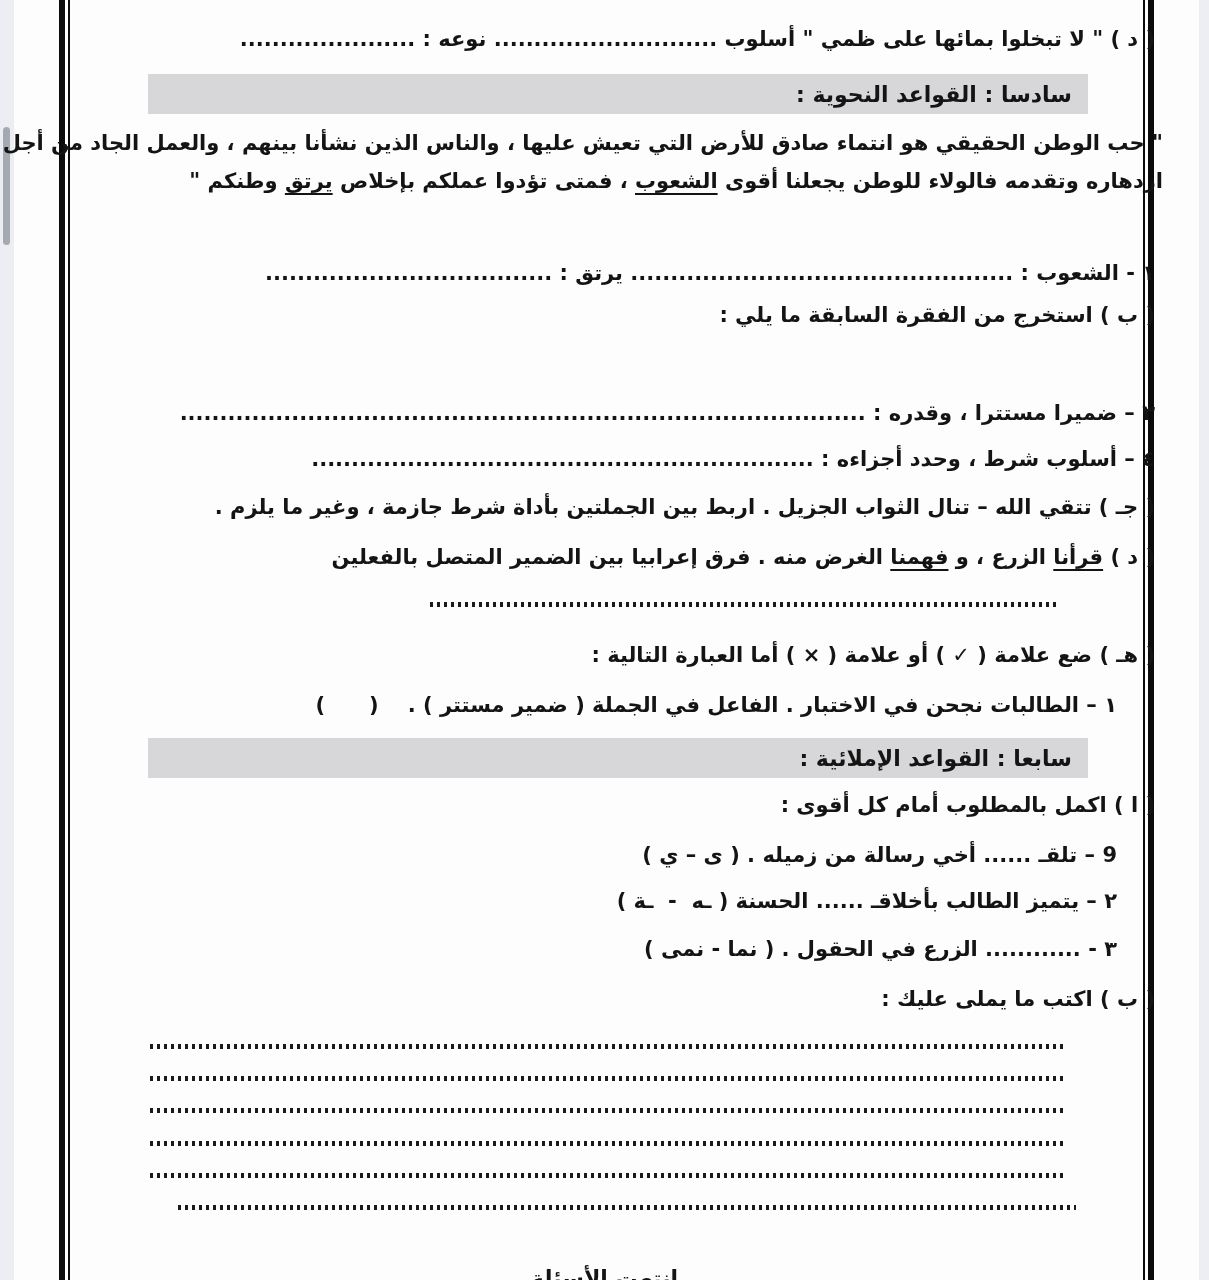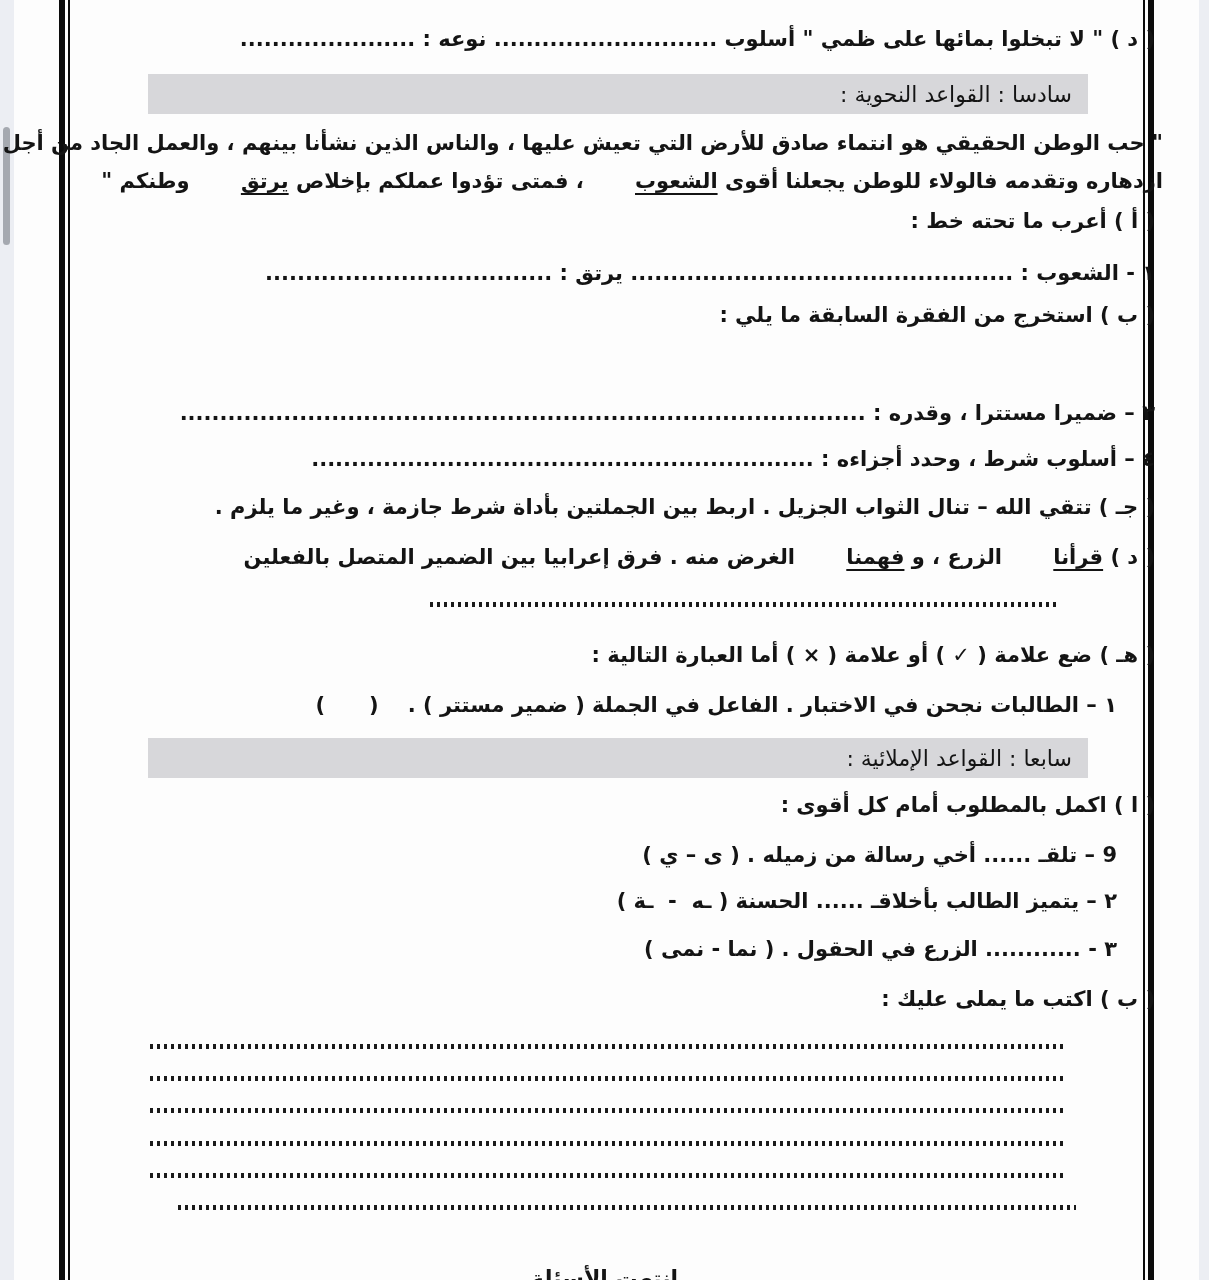--- a/index.html
+++ b/index.html
@@ -12,25 +12,25 @@
   .vl-thin-left   { left:68px;  width:2px; }
   .vl-thin-right  { left:1143px; width:2px; }
   .vl-thick-right { left:1148px; width:6px; }
   .scroll-thumb { position:absolute; left:3px; top:127px; width:7px; height:118px;
                   background:#a5a9b0; border-radius:4px; }
   .line { position:absolute; right:54px; direction:rtl; text-align:right;
           font-weight:700; font-size:21px; color:#141414; white-space:nowrap;
           line-height:34px; }
   .para { right:46px; }
   .ind  { right:92px; }
-  .u { text-decoration:underline; text-decoration-thickness:2px; text-underline-offset:5px;margin-left:44px; }
+  .u { text-decoration:underline; text-decoration-thickness:2px; text-underline-offset:5px; }
   .bar { position:absolute; left:148px; width:940px; height:40px; background:#d7d7da;
          direction:rtl; display:flex; align-items:center; padding:0;
          box-sizing:border-box; }
-  .bar-text { font-weight:400; font-size:22px; color:#141414; padding-right:16px;
+  .bar-text { font-weight:700; font-size:22px; color:#141414; padding-right:16px;
               direction:rtl; white-space:nowrap; }
   .dotline { position:absolute; height:5px;
              background-image:repeating-linear-gradient(to right,#1a1a1a 0 3px,transparent 3px 7px); }
   .footer-line { position:absolute; left:0; width:1209px; text-align:center;
                  font-weight:700; font-size:22px; color:#141414; direction:rtl;margin-top:28px; }
 </style>
 </head>
 <body>
 
 <div class="page">
@@ -49,21 +49,20 @@
   <div class="bar" style="top:74px">
     <span class="bar-text">سادسا : القواعد النحوية :</span>
   </div>
 
   <div class="line para" style="top:126px">" حب الوطن الحقيقي هو انتماء صادق للأرض التي تعيش عليها ، والناس الذين نشأنا بينهم ، والعمل الجاد من أجل</div>
 
   <div class="line para" style="top:164px">
     <span>ازدهاره وتقدمه فالولاء للوطن يجعلنا أقوى </span><span class="u">الشعوب</span><span> ، فمتى تؤدوا عملكم بإخلاص </span><span class="u">يرتق</span><span> وطنكم "</span>
   </div>
 
-  <div class="line" style="top:204px">( أ ) أعرب ما تحته خط :</div>
   <div class="line" style="top:256px">١ - الشعوب : ................................................ يرتق : ....................................</div>
 
   <div class="line" style="top:298px">( ب ) استخرج من الفقرة السابقة ما يلي :</div>
   <div class="line" style="top:396px">٣ – ضميرا مستترا ، وقدره : ......................................................................................</div>
   <div class="line" style="top:442px">٤ – أسلوب شرط ، وحدد أجزاءه : ...............................................................</div>
 
   <div class="line" style="top:490px">( جـ ) تتقي الله – تنال الثواب الجزيل .  اربط بين الجملتين بأداة شرط جازمة ، وغير ما يلزم .</div>
 
   <div class="line" style="top:540px">
     <span>( د ) </span><span class="u">قرأنا</span><span> الزرع ، و </span><span class="u">فهمنا</span><span> الغرض منه .  فرق إعرابيا بين الضمير المتصل بالفعلين</span>

